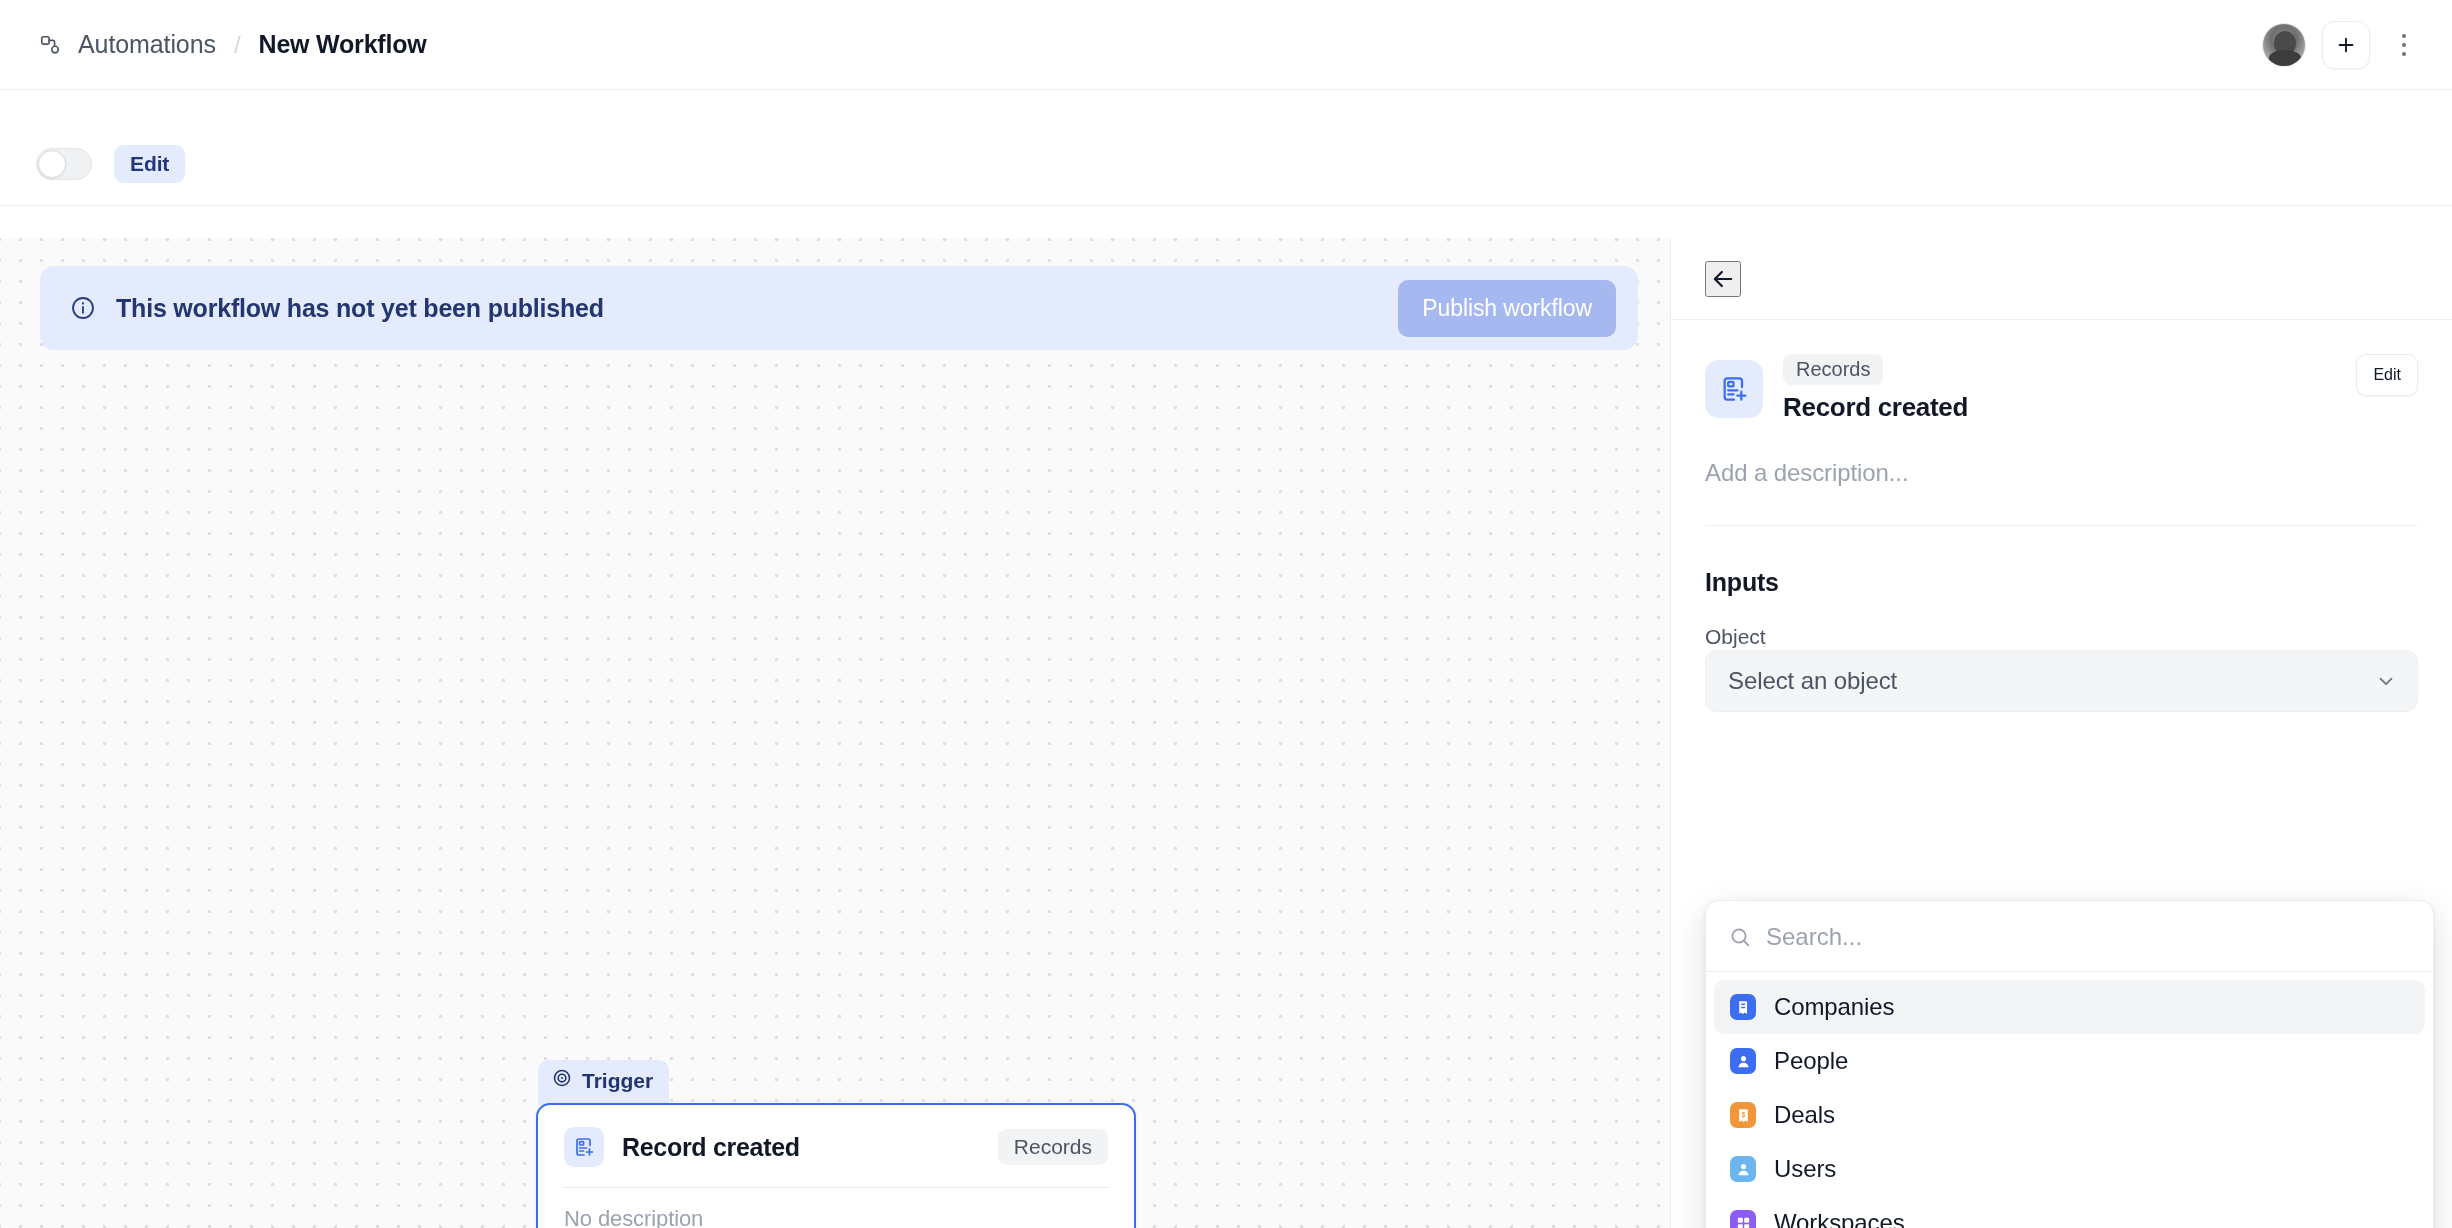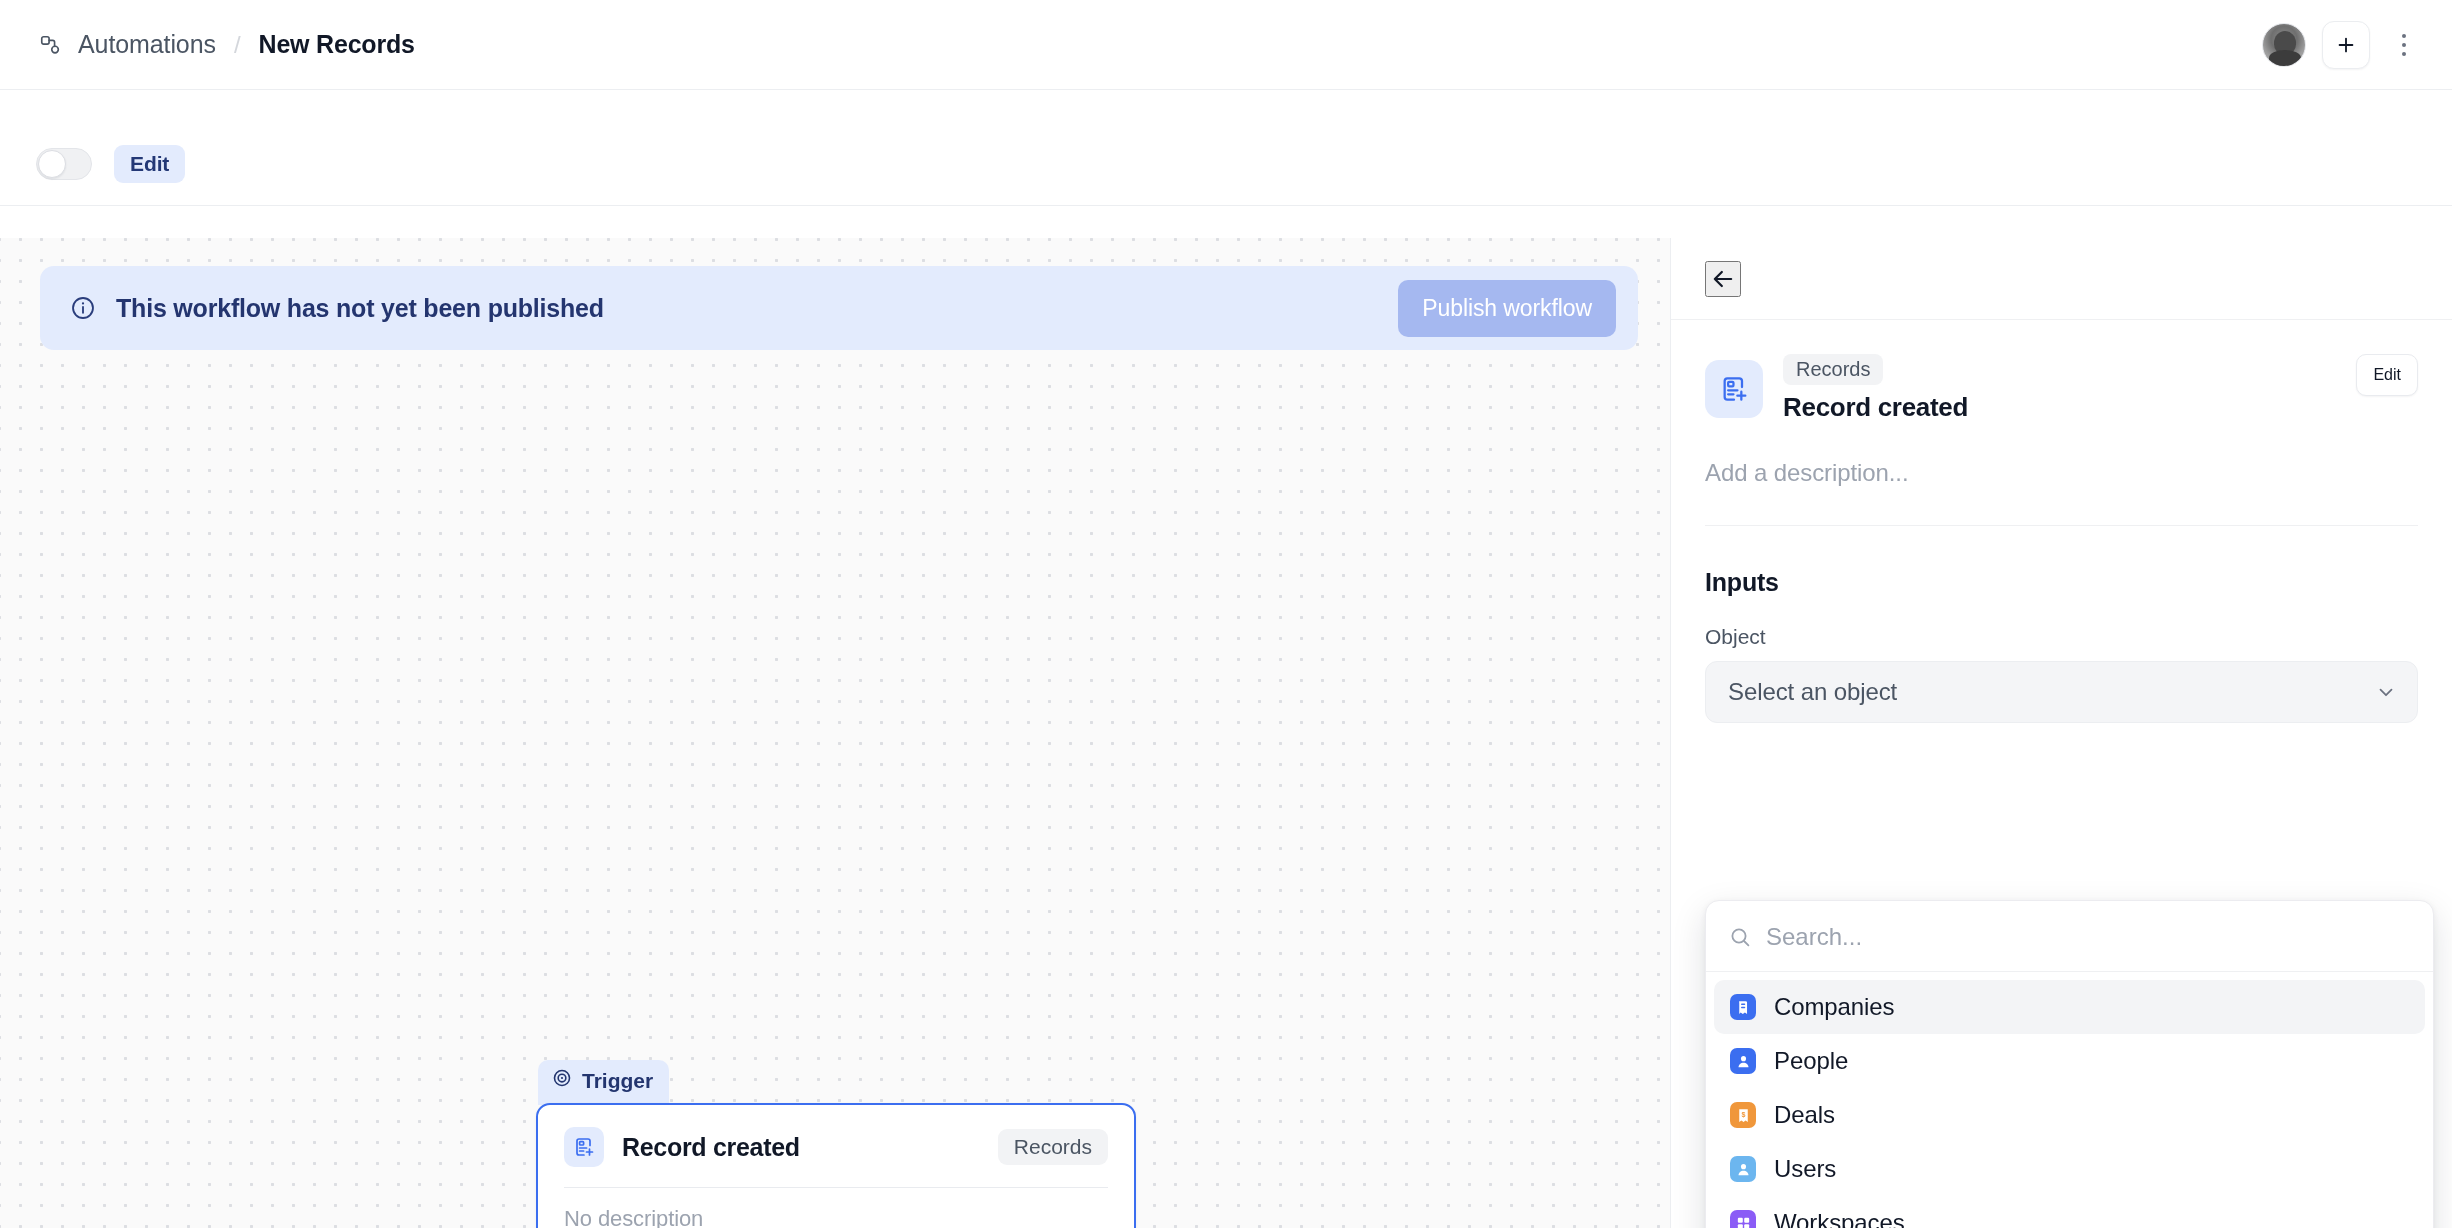--- a/index.html
+++ b/index.html
@@ -155,21 +155,21 @@
   .edit-btn {
     background: #fff; border: 1px solid #e9ebef; border-radius: 10px; color: #111827;
     font-size: 16px; font-family: inherit; padding: 11px 16px;
     box-shadow: 0 1px 2px rgba(16,24,40,.05);
   }
   .desc-placeholder { font-size: 24px; color: #9ca3af; margin-top: 36px; letter-spacing: -0.1px; }
   .panel-divider { height: 1px; background: #eff0f2; margin: 38px 0 0 0; }
   .section-title { font-size: 25px; font-weight: 700; color: #111827; margin-top: 42px; letter-spacing: -0.2px; }
   .field-label { font-size: 21px; color: #4b5563; margin-top: 28px; }
   .select-box {
-    margin-top: 12px; height: 62px; border-radius: 12px; background: #f4f5f7; border: 1px solid #eceef1;
+    margin-top: 1px; height: 62px; border-radius: 12px; background: #f4f5f7; border: 1px solid #eceef1;
     display: flex; align-items: center; justify-content: space-between; padding: 0 20px 0 22px;
   }
   .select-value { font-size: 24px; color: #4b5563; letter-spacing: -0.1px; }
   .chev { color: #6b7280; display: flex; align-items: center; }
 
   
   .dropdown {
     position: absolute; left: 34px; right: 18px; top: 580px;
     background: #fff; border: 1px solid #ececf0; border-radius: 14px;
     box-shadow: 0 12px 34px rgba(16,24,40,.13), 0 2px 6px rgba(16,24,40,.06);
@@ -200,21 +200,21 @@
     <div class="breadcrumb">
       <span class="bc-icon">
         <svg width="22" height="22" viewBox="0 0 24 24" fill="none" stroke="currentColor" stroke-width="1.8">
           <rect x="3" y="3" width="8" height="8" rx="2"></rect>
           <circle cx="17.5" cy="17" r="3.6"></circle>
           <path d="M11 7h4a2 2 0 0 1 2 2v4" stroke-linecap="round"></path>
         </svg>
       </span>
       <span class="bc-link">Automations</span>
       <span class="bc-sep">/</span>
-      <span class="bc-current">New Records</span>
+      <span class="bc-current">New Workflow</span>
     </div>
     <div class="topbar-right">
       <div class="avatar"></div>
       <button class="plus-btn">
         <svg width="22" height="22" viewBox="0 0 24 24" fill="none" stroke="currentColor" stroke-width="2" stroke-linecap="round">
           <path d="M12 5v14M5 12h14"></path>
         </svg>
       </button>
       <div class="kebab">
         <i></i>

